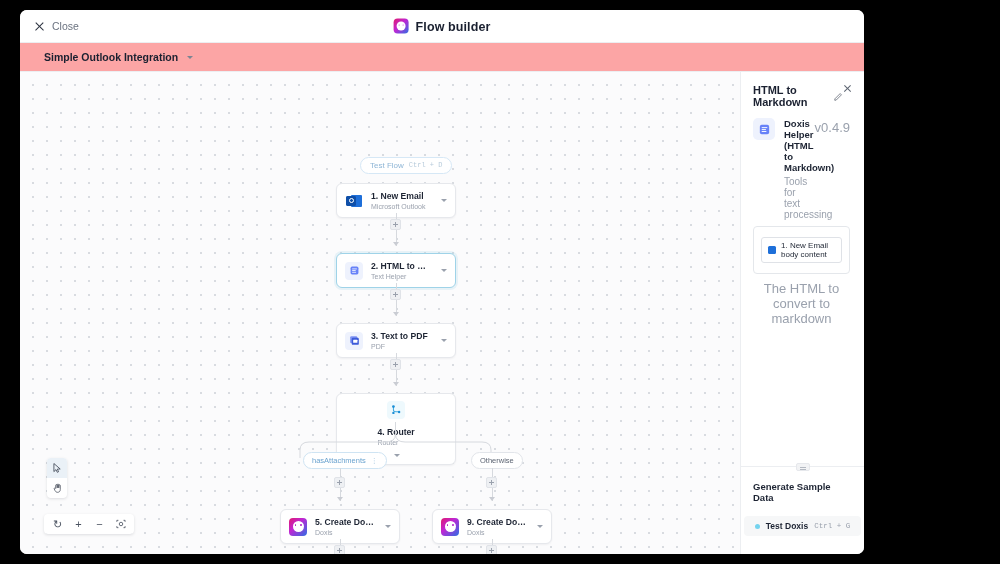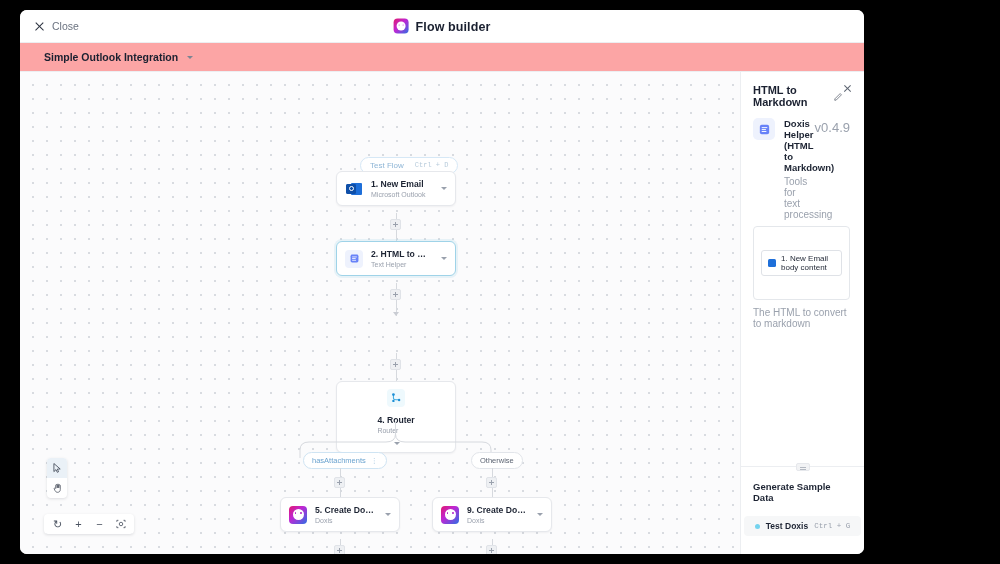--- a/index.html
+++ b/index.html
@@ -153,35 +153,36 @@
   .flow-layer { position: absolute; inset: 0; }
 
   .test-flow-pill {
     position: absolute;
     left: 340px; top: 85px;
     border: 1px solid #d6e8f6;
     background: #fff;
     border-radius: 10px;
     padding: 3px 9px;
     font-size: 8px; color: #8fb6d6;
-    display: flex; align-items: flex-start; gap: 11px;
+    display: flex; align-items: flex-start; gap: 5px;
     cursor: pointer;
   }
   .test-flow-pill .kbd { font-family: "Liberation Mono", monospace; font-size: 7px; color: #b7cbdb; }
 
   .node {
     position: absolute;
     width: 120px;
     background: #fff;
     border: 1px solid #e6e8ec;
     border-radius: 6px;
     box-shadow: 0 1px 2px rgba(16,24,40,.05);
     padding: 7px 8px;
     display: flex; align-items: center; gap: 8px;
     cursor: pointer;
+    margin-top: 12px;
   }
   .node.selected { border: 1.4px solid #9fd3e8; box-shadow: 0 0 0 2px rgba(159,211,232,.22); }
   .node .n-icon { width: 18px; height: 18px; border-radius: 4px; flex: none; position: relative; }
   .node .n-text { flex: 1; min-width: 0; }
   .node .n-title {
     font-size: 8.6px; font-weight: bold; color: #1d2433;
     white-space: nowrap; overflow: hidden; text-overflow: ellipsis;
   }
   .node .n-sub { font-size: 7px; color: #9aa1ad; margin-top: 2px; }
   .node .n-chev {
@@ -333,39 +334,39 @@
     padding: 13px 14px 0 12px;
     font-size: 9px; font-weight: bold; color: #1d2433;
   }
   .field-label .req { color: #e0364f; margin-left: 2px; }
   .field-box {
     margin: 6px 14px 0 12px;
     min-height: 29px;
     border: 1px solid #e4e7eb;
     border-radius: 4px;
     display: flex; align-items: center;
-    padding: 23px 7px;
+    padding: 10px 7px;
     cursor: text;
   }
   .token {
     display: inline-flex; align-items: center; gap: 5px;
     border: 1px solid #dfe2e7;
     border-radius: 3px;
     background: #fff;
     padding: 3px 6px;
     font-size: 8px; color: #262d3a;
     cursor: pointer;
   }
   .token .t-ico {
     width: 8px; height: 8px; border-radius: 1.5px; flex: none;
     background: #1e6fd9;
   }
   .field-hint {
     padding: 7px 14px 0 12px;
-    font-size: 10px; color: #9aa1ad;
+    font-size: 13px; color: #9aa1ad; text-align: center;
   }
 
   .panel-spacer { flex: 1; }
   .panel-split {
     position: relative;
     border-top: 1px solid #eceef1;
     height: 1px;
   }
   .panel-split .grip {
     position: absolute; left: 50%; top: -4px; transform: translateX(-50%);
@@ -457,20 +458,34 @@
             <span class="n-title" style="display:block">2. HTML to Markdown</span>
             <span class="n-sub" style="display:block">Text Helper</span>
           </span>
           <span class="n-chev"></span>
         </div>
 
         <div class="edge v-edge" style="left:375.5px; top:211px; height:33px;"></div>
         <div class="plus-btn" style="left:370px; top:217px;"></div>
         <div class="arrow" style="left:372.5px; top:240px;"></div>
 
+        <div class="node" style="left:316px; top:239px;">
+          <span class="n-icon ic-tile">
+            <svg width="11" height="11" viewBox="0 0 14 14">
+                <rect x="1.5" y="1.5" width="9" height="9" rx="1.5" fill="#7e93f3"></rect>
+                <rect x="3.5" y="3.5" width="9" height="9" rx="1.5" fill="#3d5bd9"></rect>
+                <rect x="5.3" y="6" width="5.4" height="4" rx=".6" fill="#fff"></rect>
+              </svg>
+          </span>
+          <span class="n-text">
+            <span class="n-title" style="display:block">3. Text to PDF</span>
+            <span class="n-sub" style="display:block">PDF</span>
+          </span>
+          <span class="n-chev"></span>
+        </div>
 
         <div class="edge v-edge" style="left:375.5px; top:281px; height:33px;"></div>
         <div class="plus-btn" style="left:370px; top:287px;"></div>
         <div class="arrow" style="left:372.5px; top:310px;"></div>
 
         <div class="node" style="left:316px; top:309px;flex-direction:column;">
           <span class="n-icon ic-router">
             <svg width="12" height="12" viewBox="0 0 14 14">
                 <path d="M4 3.5 L4 7 Q4 9 7 9 L10 9" stroke="#3fa9e0" stroke-width="1.2" fill="none"></path>
                 <circle cx="4" cy="3" r="1.6" fill="#1b8fd6"></circle>

